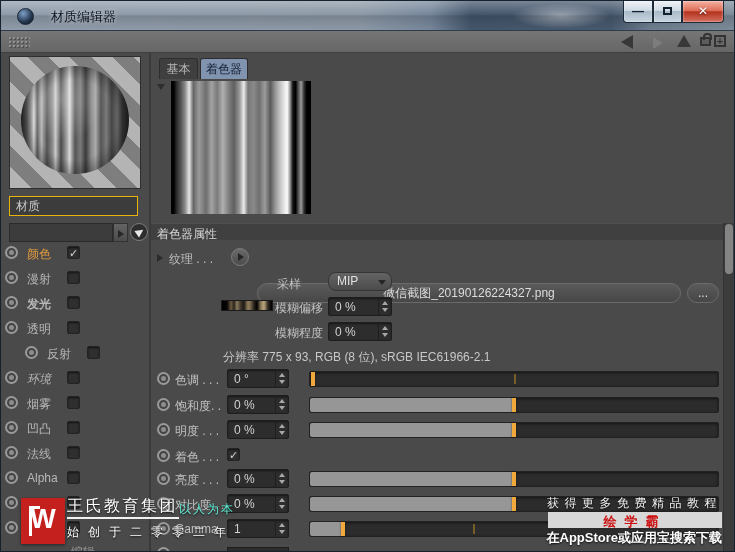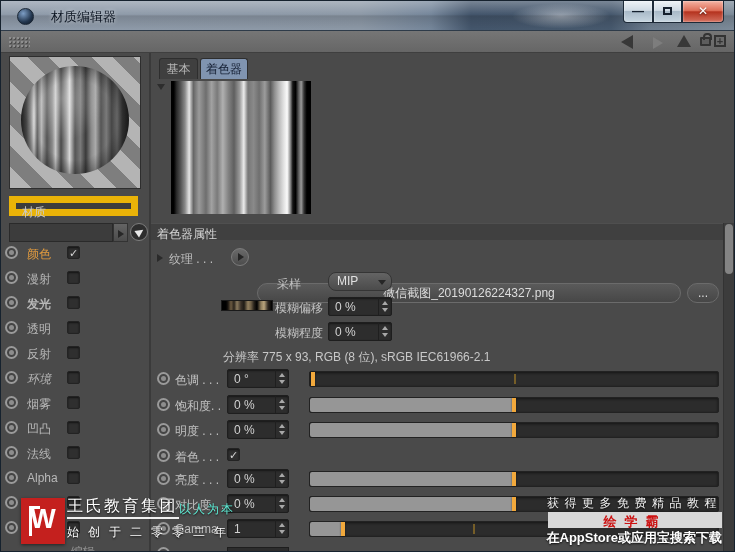--- a/index.html
+++ b/index.html
@@ -43,21 +43,21 @@
 
   
   #left-divider{left:148px;top:52px;width:2px;height:500px;background:#3a3a3a;}
   #preview-box{left:8px;top:55px;width:132px;height:133px;border:1px solid #2e2e2e;
     background:repeating-linear-gradient(45deg,#b4b4b4 0 15px,#7e7e7e 15px 30px);}
   #mat-sphere{left:11px;top:9px;width:108px;height:108px;border-radius:50%;
     background:
       radial-gradient(circle at 38% 30%,rgba(255,255,255,.30),rgba(255,255,255,0) 42%),
       radial-gradient(circle at 50% 50%,rgba(0,0,0,0) 52%,rgba(0,0,0,.6) 92%),
       linear-gradient(90deg,#2a2a2a 0,#555 5%,#999 9%,#e0e0e0 12%,#666 15%,#b5b5b5 19%,#555 24%,#8a8a8a 29%,#c8c8c8 32%,#4a4a4a 37%,#9a9a9a 42%,#d8d8d8 45%,#555 50%,#7a7a7a 55%,#3a3a3a 60%,#8a8a8a 65%,#aaa 69%,#555 74%,#7a7a7a 79%,#464646 84%,#6a6a6a 89%,#383838 94%,#222 100%);}
-  #mat-name{left:8px;top:195px;width:129px;height:20px;background:#3c3c3c;border:7px solid #eab308;
+  #mat-name{left:8px;top:195px;width:129px;height:20px;background:#3c3c3c;border:1px solid #eab308;
     color:#c9c9c9;font-size:12px;line-height:18px;padding-left:6px;}
   #preset-box{left:8px;top:222px;width:104px;height:19px;background:#3c3c3c;border:1px solid #2a2a2a;}
   #preset-arrow{left:112px;top:222px;width:15px;height:19px;background:linear-gradient(180deg,#646464,#4c4c4c);
     border:1px solid #333;}
   #preset-arrow i{position:absolute;left:4px;top:6px;width:0;height:0;border-top:4px solid transparent;border-bottom:4px solid transparent;border-left:6px solid #272727;}
   #pick-btn{left:129px;top:222px;width:18px;height:18px;border-radius:50%;background:#2e2e2e;border:1px solid #7e7e7e;}
   #pick-btn i{position:absolute;left:5px;top:4px;width:0;height:0;border-top:4px solid transparent;border-bottom:4px solid transparent;border-left:8px solid #e8e8e8;transform:rotate(-35deg);}
 
   .channel-row{position:absolute;left:0;width:148px;height:25px;}
   .radio{position:absolute;width:13px;height:13px;border-radius:50%;border:2px solid #9a9a9a;background:#444;}
@@ -193,21 +193,21 @@
       <div class="channel-row" style="top: 50px; font-weight: bold;">
         <span class="radio"></span>
         <span class="channel-label">发光</span>
         <span class="checkbox"></span>
       </div>
       <div class="channel-row" style="top: 75px;">
         <span class="radio"></span>
         <span class="channel-label">透明</span>
         <span class="checkbox"></span>
       </div>
-      <div class="channel-row" style="top: 100px;">
+      <div class="channel-row" style="top: 100px; margin-left: 20px;">
         <span class="radio"></span>
         <span class="channel-label">反射</span>
         <span class="checkbox"></span>
       </div>
       <div class="channel-row" style="top: 125px; font-style: italic;">
         <span class="radio"></span>
         <span class="channel-label">环境</span>
         <span class="checkbox"></span>
       </div>
       <div class="channel-row" style="top: 150px;">

